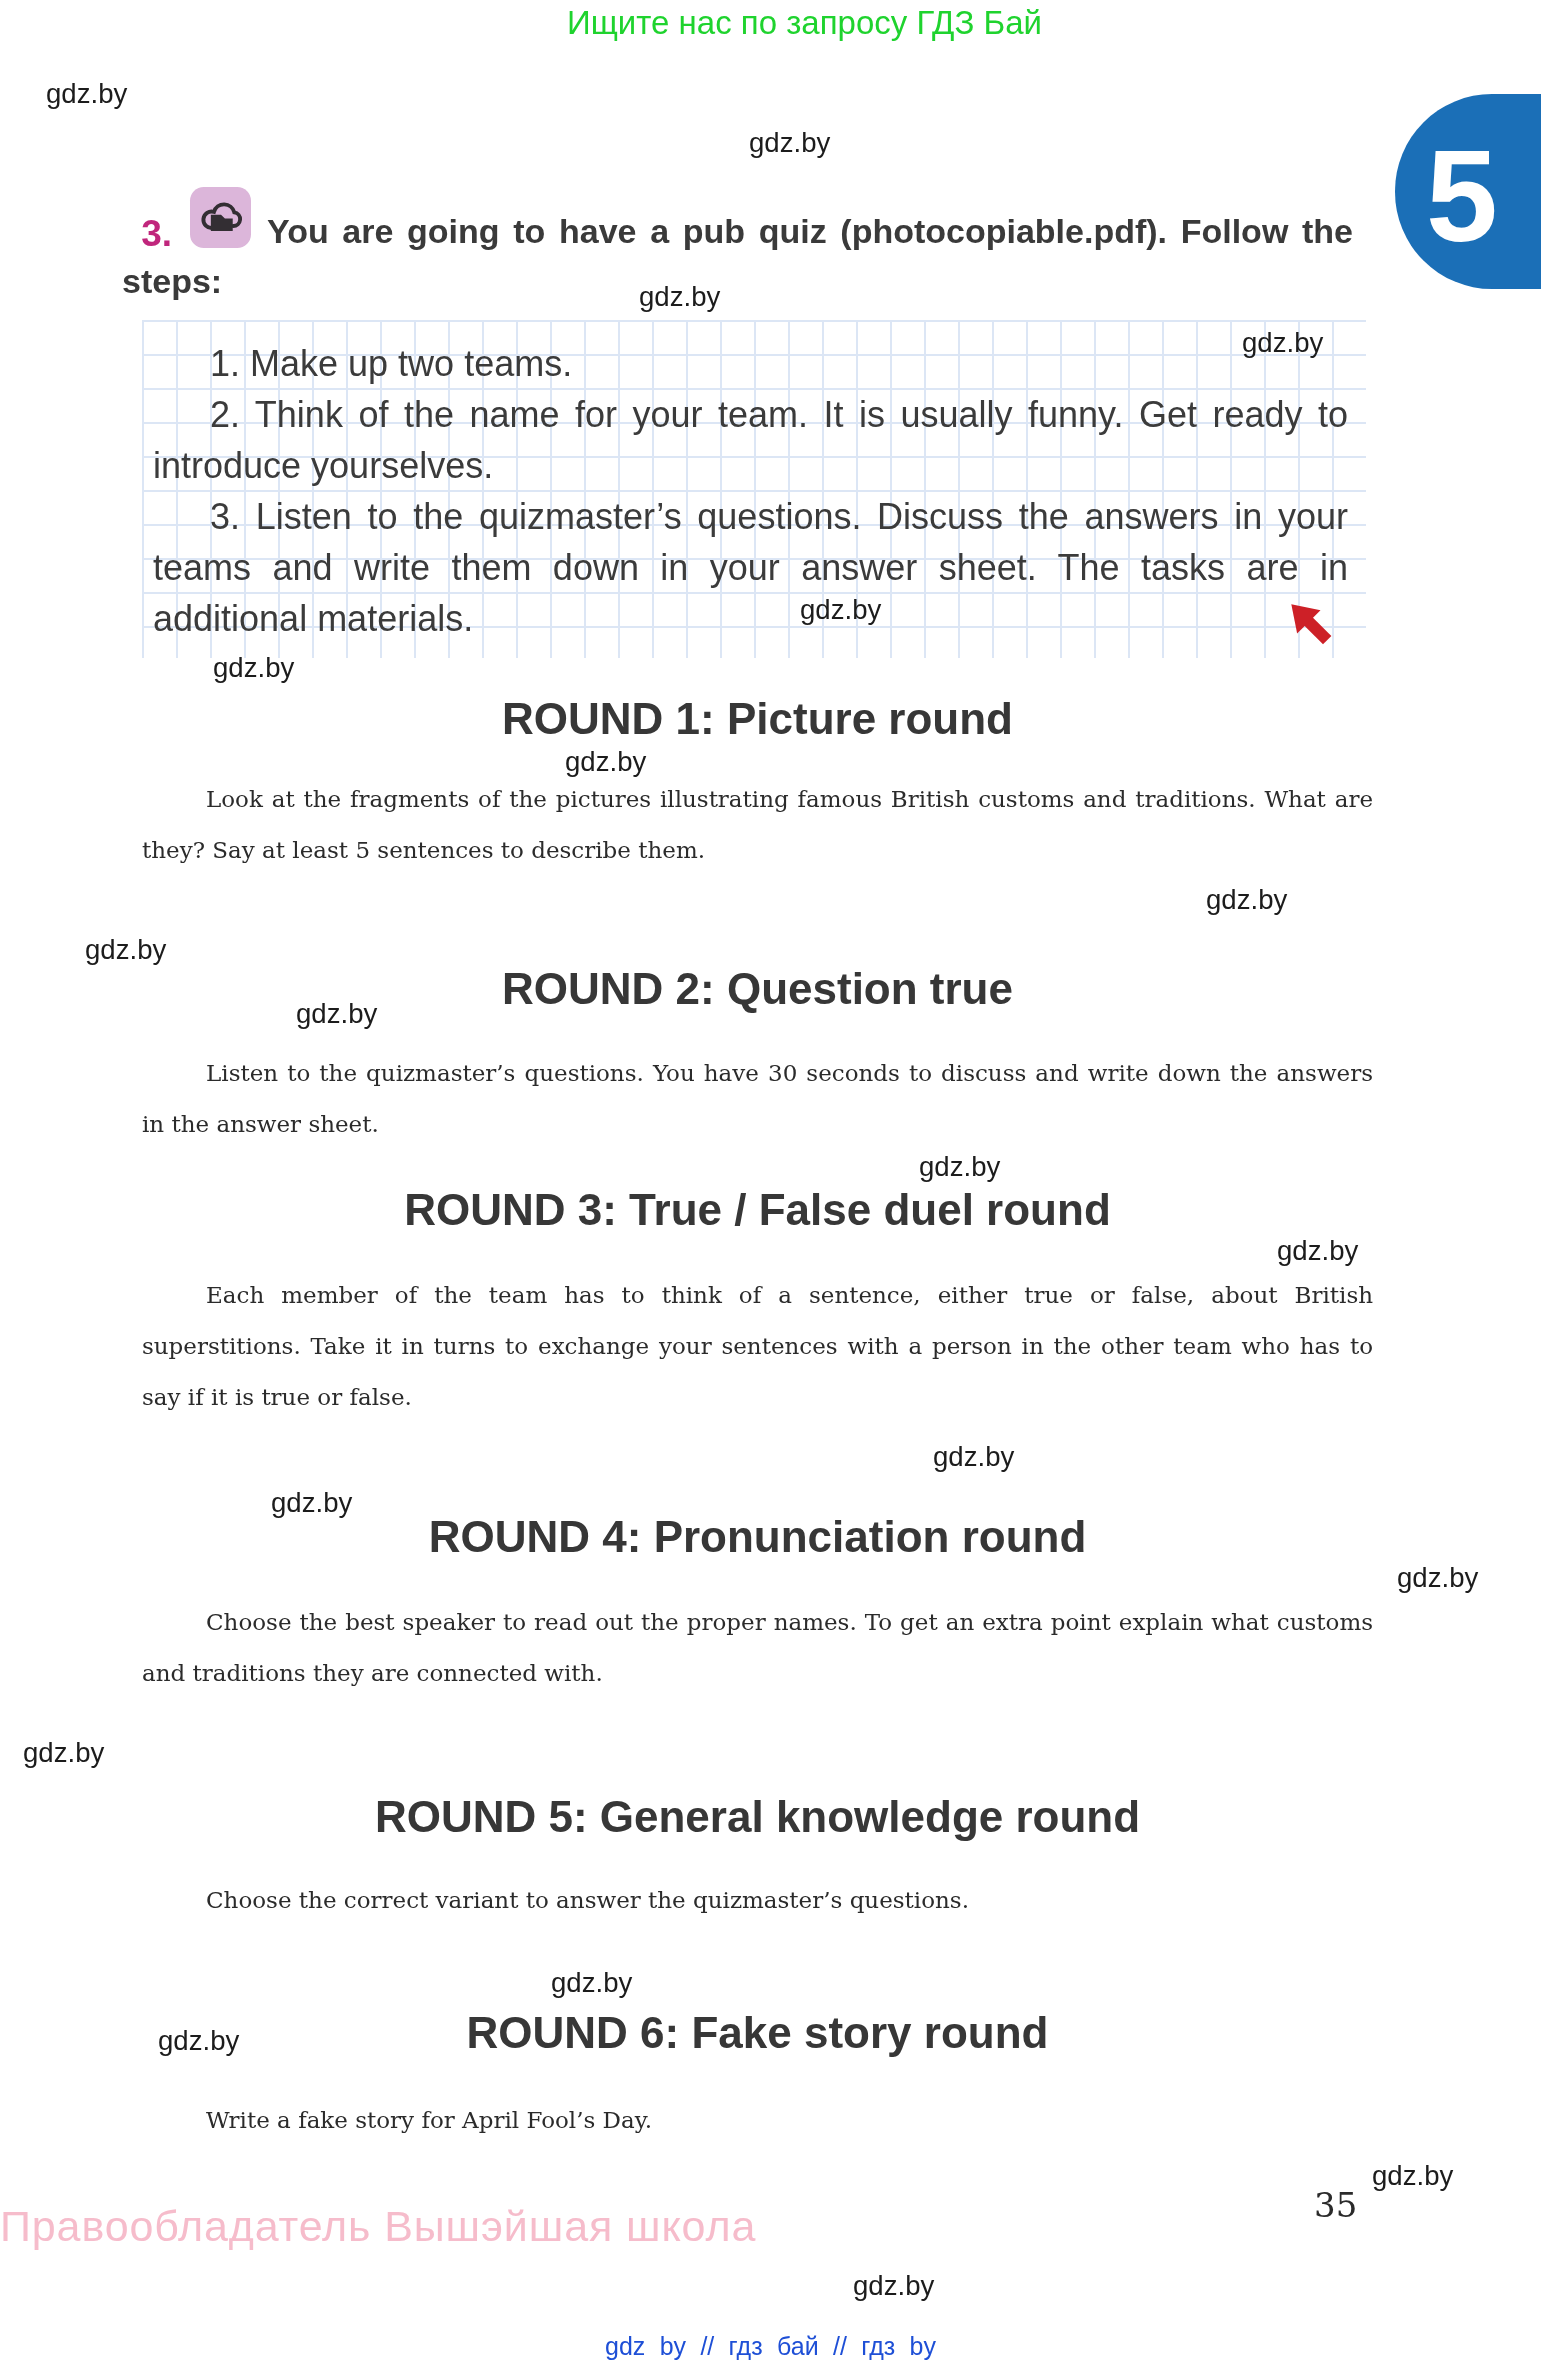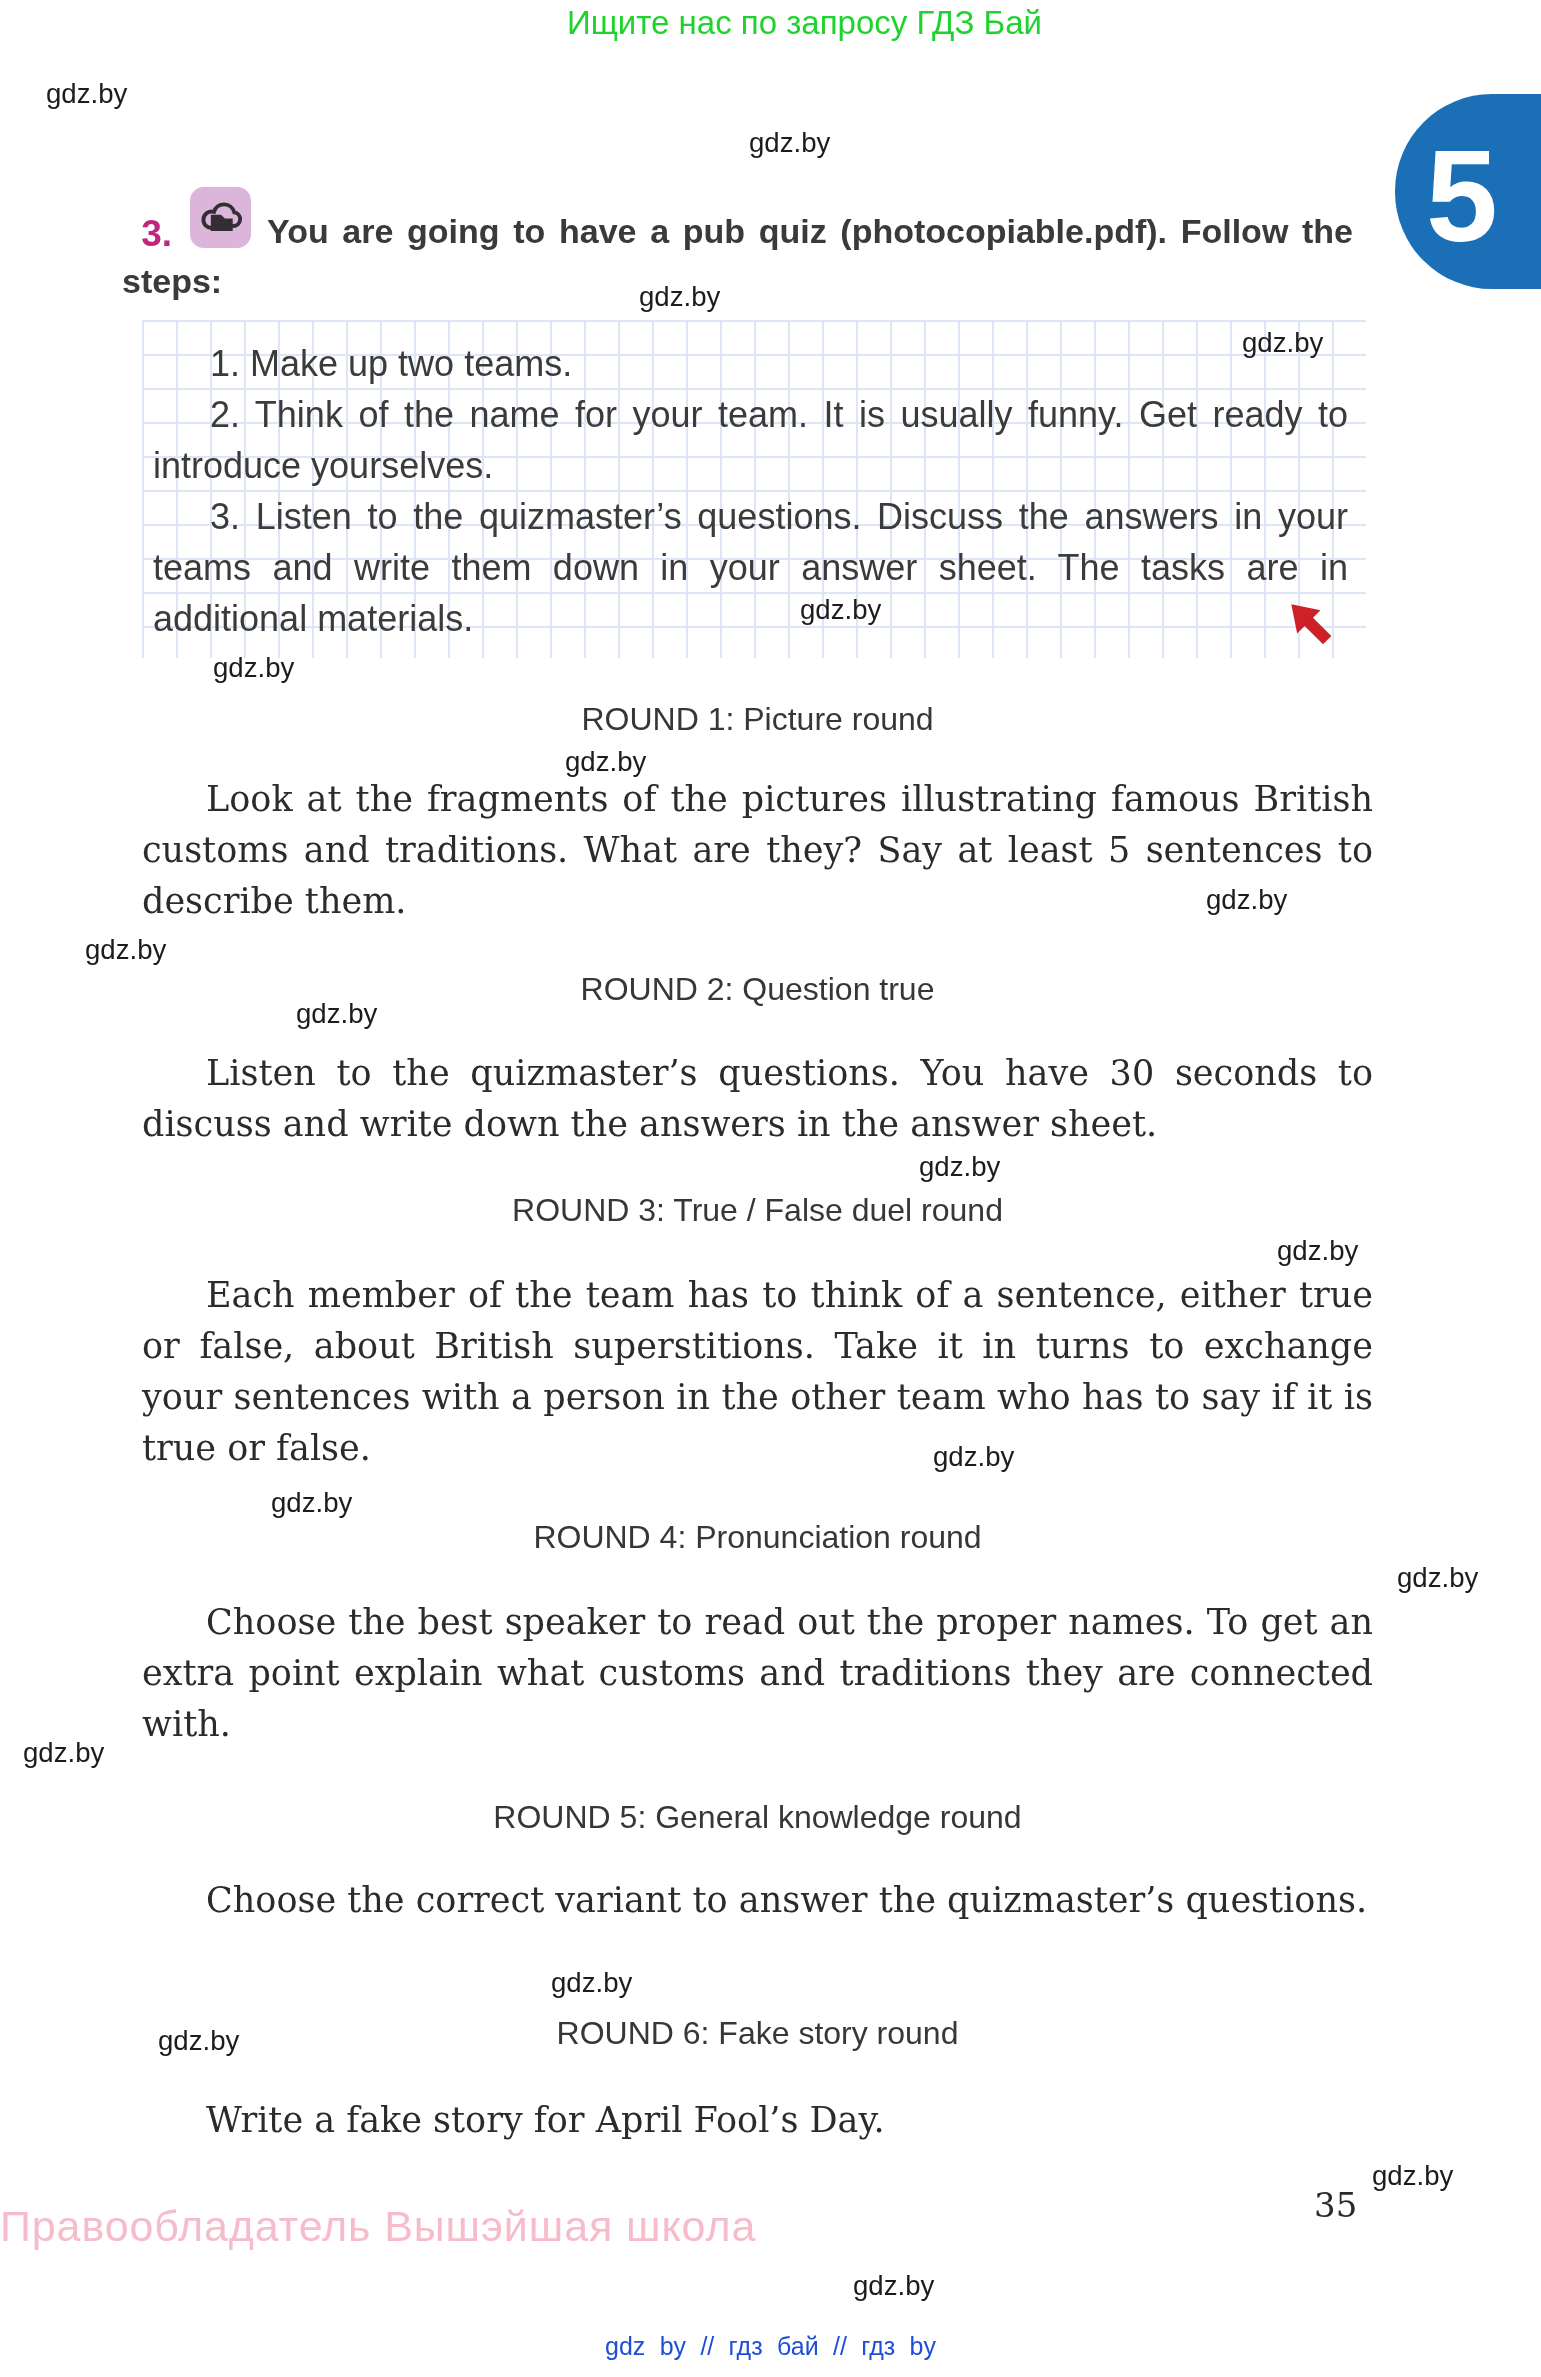--- a/index.html
+++ b/index.html
@@ -57,26 +57,26 @@
   .steps p{
     margin:0;text-indent:57px;text-align:justify;
     font-size:36px;line-height:51px;color:#3b3b3b;
     font-family:"Liberation Sans",sans-serif;
   }
   .arrow-red{
     position:absolute;right:26px;bottom:5.5px;width:59px;height:59px;
   }
   .rh{
     position:absolute;left:142px;width:1231px;text-align:center;
-    font-weight:normal;font-size:32px;line-height:44px;color:#373737;
+    font-weight:bold;font-size:44px;line-height:44px;color:#373737;
     font-family:"Liberation Sans",sans-serif;
   }
   .rp{
     position:absolute;left:142px;width:1231px;
-    font-family:"DejaVu Serif",serif;font-size:35px;line-height:51px;
+    font-family:"DejaVu Serif",serif;font-size:23px;line-height:51px;
     color:#2b2b2b;text-align:justify;text-indent:64px;
   }
   .copyright{
     position:absolute;top:2202px;left:0;width:100%;text-align:left;
     font-size:43px;letter-spacing:0.9px;color:#f6bccb;
     font-family:"Liberation Sans",sans-serif;
   }
   .page-num{
     position:absolute;left:1314px;top:2185px;width:59px;text-align:left;
     font-family:"DejaVu Serif",serif;font-size:34px;color:#2a2a2a;

